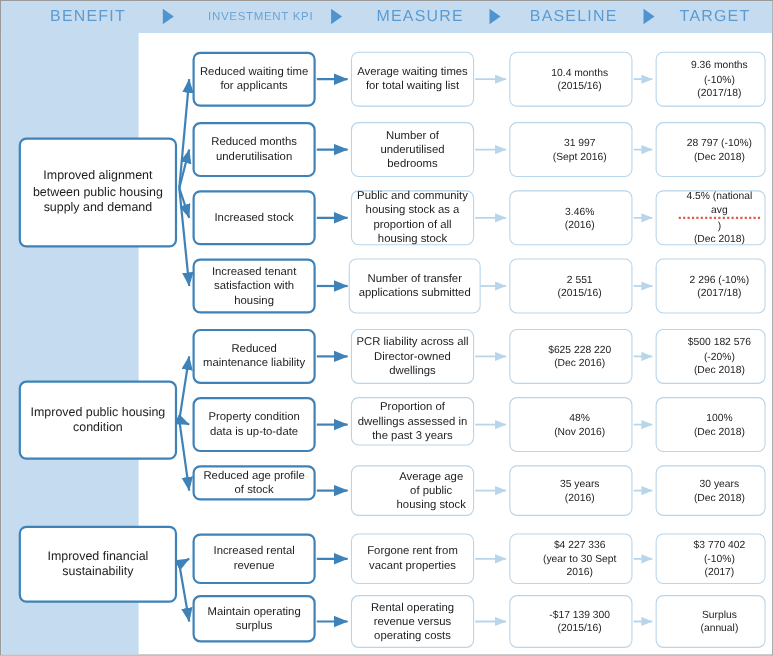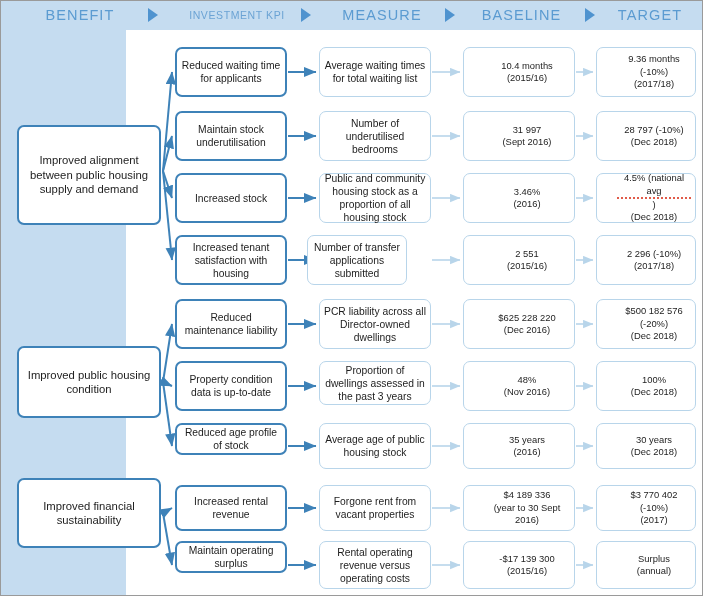--- a/index.html
+++ b/index.html
@@ -168,21 +168,21 @@
           <div>(2015/16)</div>
         </span>
       </div>
       <div class="box target" style="left: 595px; top: 46px; width: 100px; height: 50px;">
         <span>
           <div>9.36 months  (-10%)</div>
           <div>(2017/18)</div>
         </span>
       </div>
       <div class="box kpi" style="left: 174px; top: 110px; width: 112px; height: 50px;">
-        <span>Maintain stock underutilisation</span>
+        <span>Reduced months underutilisation</span>
       </div>
       <div class="box measure" style="left: 318px; top: 110px; width: 112px; height: 50px;">
         <span>Number of underutilised bedrooms</span>
       </div>
       <div class="box baseline" style="left: 462px; top: 110px; width: 112px; height: 50px;">
         <span>
           <div>31 997</div>
           <div>(Sept 2016)</div>
         </span>
       </div>
@@ -206,21 +206,21 @@
       </div>
       <div class="box target" style="left: 595px; top: 172px; width: 100px; height: 50px;">
         <span>
           <div>4.5% (national <span class="sp-err">avg</span>)</div>
           <div>(Dec 2018)</div>
         </span>
       </div>
       <div class="box kpi" style="left: 174px; top: 234px; width: 112px; height: 50px;">
         <span>Increased tenant satisfaction with housing</span>
       </div>
-      <div class="box measure" style="left: 306px; top: 234px; width: 100px; height: 50px;">
+      <div class="box measure" style="left: 316px; top: 234px; width: 120px; height: 50px;">
         <span>Number of transfer applications submitted</span>
       </div>
       <div class="box baseline" style="left: 462px; top: 234px; width: 112px; height: 50px;">
         <span>
           <div>2 551</div>
           <div>(2015/16)</div>
         </span>
       </div>
       <div class="box target" style="left: 595px; top: 234px; width: 100px; height: 50px;">
         <span>
@@ -260,21 +260,21 @@
       </div>
       <div class="box target" style="left: 595px; top: 360px; width: 100px; height: 50px;">
         <span>
           <div>100%</div>
           <div>(Dec 2018)</div>
         </span>
       </div>
       <div class="box kpi" style="left: 174px; top: 422px; width: 112px; height: 32px;">
         <span>Reduced age profile of stock</span>
       </div>
-      <div class="box measure" style="left: 318px; top: 422px; width: 112px; height: 46px;">
+      <div class="box measure" style="left: 318px; top: 422px; width: 112px; height: 46px; padding-left: 38px;">
         <span>Average age of public housing stock</span>
       </div>
       <div class="box baseline" style="left: 462px; top: 422px; width: 112px; height: 46px;">
         <span>
           <div>35 years</div>
           <div>(2016)</div>
         </span>
       </div>
       <div class="box target" style="left: 595px; top: 422px; width: 100px; height: 46px;">
         <span>
@@ -283,31 +283,31 @@
         </span>
       </div>
       <div class="box kpi" style="left: 174px; top: 484px; width: 112px; height: 46px;">
         <span>Increased rental revenue</span>
       </div>
       <div class="box measure" style="left: 318px; top: 484px; width: 112px; height: 46px;">
         <span>Forgone rent from vacant properties</span>
       </div>
       <div class="box baseline" style="left: 462px; top: 484px; width: 112px; height: 46px;">
         <span>
-          <div>$4 189 336</div>
+          <div>$4 227 336</div>
           <div>(year to 30 Sept 2016)</div>
         </span>
       </div>
       <div class="box target" style="left: 595px; top: 484px; width: 100px; height: 46px;">
         <span>
           <div>$3 770 402 (-10%)</div>
           <div>(2017)</div>
         </span>
       </div>
-      <div class="box kpi" style="left: 174px; top: 540px; width: 112px; height: 32px;">
+      <div class="box kpi" style="left: 174px; top: 540px; width: 112px; height: 43px;">
         <span>Maintain operating surplus</span>
       </div>
       <div class="box measure" style="left: 318px; top: 540px; width: 112px; height: 48px;">
         <span>Rental operating revenue versus operating costs</span>
       </div>
       <div class="box baseline" style="left: 462px; top: 540px; width: 112px; height: 48px;">
         <span>
           <div>-$17 139 300</div>
           <div>(2015/16)</div>
         </span>

